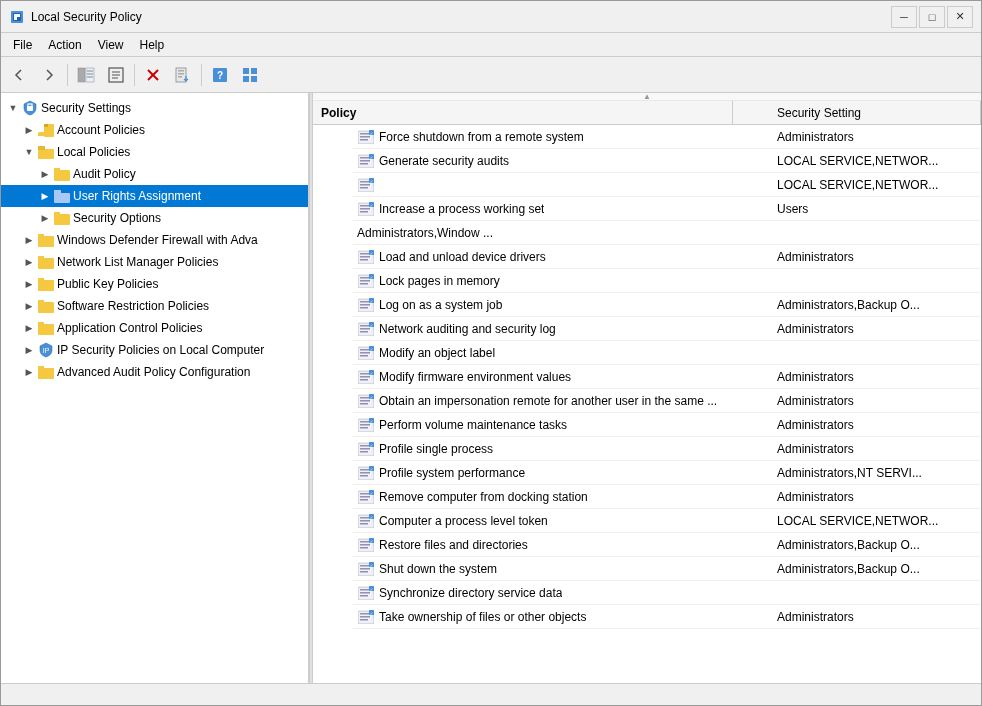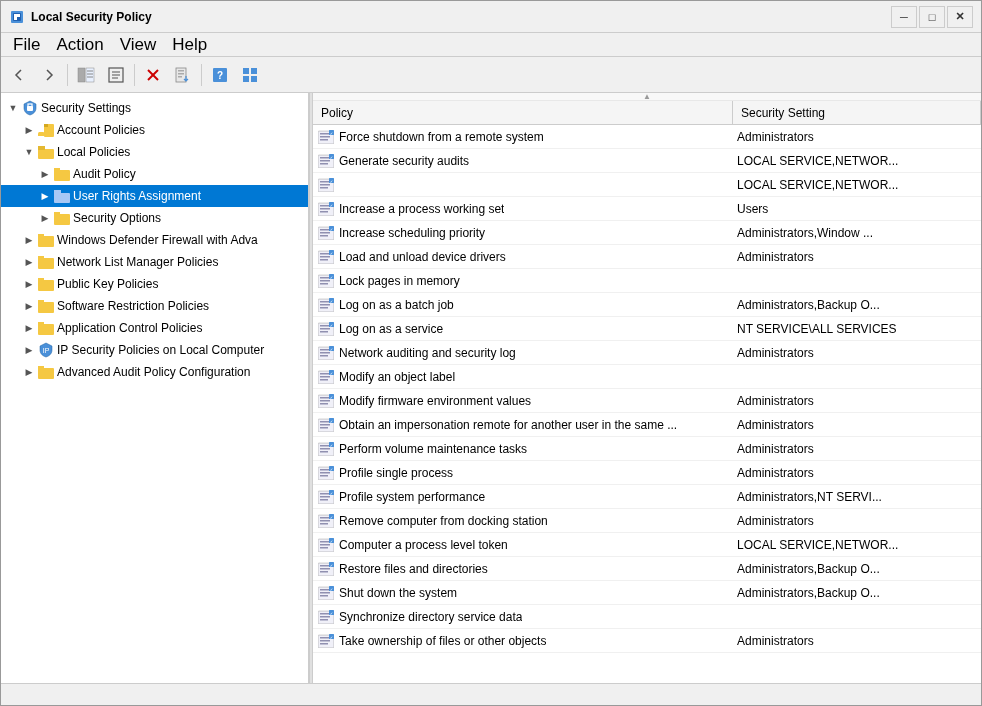--- a/index.html
+++ b/index.html
@@ -19,21 +19,20 @@
       box-shadow: 2px 2px 8px rgba(0,0,0,0.3);
     }
     
     .title-bar {
       background: #f0f0f0;
       height: 32px;
       display: flex;
       align-items: center;
       padding: 0 8px;
       border-bottom: 1px solid #ccc;
-      font-weight: bold;
     }
     .title-bar-icon {
       width: 16px;
       height: 16px;
       margin-right: 6px;
       display: flex;
       align-items: center;
       justify-content: center;
     }
     .title-bar-text {
@@ -62,21 +61,21 @@
       height: 24px;
       display: flex;
       align-items: center;
       padding: 0 4px;
       border-bottom: 1px solid #ccc;
       background: #f0f0f0;
     }
     .menu-item {
       padding: 2px 8px;
       cursor: pointer;
-      font-size: 17px;
+      font-size: 12px;
       text-align: right;
     }
     
     .toolbar {
       height: 36px;
       display: flex;
       align-items: center;
       padding: 2px 4px;
       border-bottom: 1px solid #ccc;
       background: #f0f0f0;
@@ -164,33 +163,34 @@
     .list-header-col {
       display: flex;
       align-items: center;
       height: 100%;
       padding: 0 8px;
       border-right: 1px solid #ccc;
       font-size: 12px;
       font-weight: normal;
       cursor: pointer;
     }
-    .col-policy { width: 420px; }
-    .col-setting { flex: 1; }
+    .col-policy { width: 420px; font-weight: bold; }
+    .col-setting { flex: 1; margin-left: 36px; }
     .list-body {
       flex: 1;
       overflow-y: auto;
       overflow-x: hidden;
     }
     .list-row {
       display: flex;
       height: 24px;
       align-items: center;
       border-bottom: 1px solid #f0f0f0;
       cursor: pointer;
+      margin-left: 40px;
     }
     .list-cell {
       display: flex;
       align-items: center;
       height: 100%;
       padding: 0 4px;
       font-size: 12px;
       white-space: nowrap;
       overflow: hidden;
       text-overflow: ellipsis;
@@ -553,34 +553,20 @@
     <rect x="2" y="9" width="8" height="1.5" fill="#9090b0"></rect>
     <rect x="11" y="0" width="5" height="5" fill="#4a90d9" rx="0.5"></rect>
     <text x="13.5" y="4.5" font-size="4" fill="white" text-anchor="middle">✓</text>
   </svg>
               </span>
               <span style="overflow: hidden; text-overflow: ellipsis; white-space: nowrap;">Increase a process working set</span>
             </div>
             <div class="list-cell cell-setting" style="overflow: hidden; text-overflow: ellipsis; white-space: nowrap;">Users</div>
           </div>
           <div class="list-row">
-            <div class="list-cell cell-policy">
-              <span class="policy-icon">
-                <svg width="16" height="14" viewBox="0 0 16 14">
-    <rect x="0" y="1" width="16" height="13" fill="#e8e8f0" rx="1" stroke="#aaa" stroke-width="0.5"></rect>
-    <rect x="1" y="2" width="14" height="11" fill="#f0f0f8"></rect>
-    <rect x="2" y="3" width="12" height="1.5" fill="#9090b0"></rect>
-    <rect x="2" y="6" width="10" height="1.5" fill="#9090b0"></rect>
-    <rect x="2" y="9" width="8" height="1.5" fill="#9090b0"></rect>
-    <rect x="11" y="0" width="5" height="5" fill="#4a90d9" rx="0.5"></rect>
-    <text x="13.5" y="4.5" font-size="4" fill="white" text-anchor="middle">✓</text>
-  </svg>
-              </span>
-              <span style="overflow: hidden; text-overflow: ellipsis; white-space: nowrap;">Increase scheduling priority</span>
-            </div>
             <div class="list-cell cell-setting" style="overflow: hidden; text-overflow: ellipsis; white-space: nowrap;">Administrators,Window ...</div>
           </div>
           <div class="list-row">
             <div class="list-cell cell-policy">
               <span class="policy-icon">
                 <svg width="16" height="14" viewBox="0 0 16 14">
     <rect x="0" y="1" width="16" height="13" fill="#e8e8f0" rx="1" stroke="#aaa" stroke-width="0.5"></rect>
     <rect x="1" y="2" width="14" height="11" fill="#f0f0f8"></rect>
     <rect x="2" y="3" width="12" height="1.5" fill="#9090b0"></rect>
     <rect x="2" y="6" width="10" height="1.5" fill="#9090b0"></rect>
@@ -616,40 +602,23 @@
                 <svg width="16" height="14" viewBox="0 0 16 14">
     <rect x="0" y="1" width="16" height="13" fill="#e8e8f0" rx="1" stroke="#aaa" stroke-width="0.5"></rect>
     <rect x="1" y="2" width="14" height="11" fill="#f0f0f8"></rect>
     <rect x="2" y="3" width="12" height="1.5" fill="#9090b0"></rect>
     <rect x="2" y="6" width="10" height="1.5" fill="#9090b0"></rect>
     <rect x="2" y="9" width="8" height="1.5" fill="#9090b0"></rect>
     <rect x="11" y="0" width="5" height="5" fill="#4a90d9" rx="0.5"></rect>
     <text x="13.5" y="4.5" font-size="4" fill="white" text-anchor="middle">✓</text>
   </svg>
               </span>
-              <span style="overflow: hidden; text-overflow: ellipsis; white-space: nowrap;">Log on as a batch job</span>
+              <span style="overflow: hidden; text-overflow: ellipsis; white-space: nowrap;">Log on as a system job</span>
             </div>
             <div class="list-cell cell-setting" style="overflow: hidden; text-overflow: ellipsis; white-space: nowrap;">Administrators,Backup O...</div>
-          </div>
-          <div class="list-row">
-            <div class="list-cell cell-policy">
-              <span class="policy-icon">
-                <svg width="16" height="14" viewBox="0 0 16 14">
-    <rect x="0" y="1" width="16" height="13" fill="#e8e8f0" rx="1" stroke="#aaa" stroke-width="0.5"></rect>
-    <rect x="1" y="2" width="14" height="11" fill="#f0f0f8"></rect>
-    <rect x="2" y="3" width="12" height="1.5" fill="#9090b0"></rect>
-    <rect x="2" y="6" width="10" height="1.5" fill="#9090b0"></rect>
-    <rect x="2" y="9" width="8" height="1.5" fill="#9090b0"></rect>
-    <rect x="11" y="0" width="5" height="5" fill="#4a90d9" rx="0.5"></rect>
-    <text x="13.5" y="4.5" font-size="4" fill="white" text-anchor="middle">✓</text>
-  </svg>
-              </span>
-              <span style="overflow: hidden; text-overflow: ellipsis; white-space: nowrap;">Log on as a service</span>
-            </div>
-            <div class="list-cell cell-setting" style="overflow: hidden; text-overflow: ellipsis; white-space: nowrap;">NT SERVICE\ALL SERVICES</div>
           </div>
           <div class="list-row">
             <div class="list-cell cell-policy">
               <span class="policy-icon">
                 <svg width="16" height="14" viewBox="0 0 16 14">
     <rect x="0" y="1" width="16" height="13" fill="#e8e8f0" rx="1" stroke="#aaa" stroke-width="0.5"></rect>
     <rect x="1" y="2" width="14" height="11" fill="#f0f0f8"></rect>
     <rect x="2" y="3" width="12" height="1.5" fill="#9090b0"></rect>
     <rect x="2" y="6" width="10" height="1.5" fill="#9090b0"></rect>
     <rect x="2" y="9" width="8" height="1.5" fill="#9090b0"></rect>

